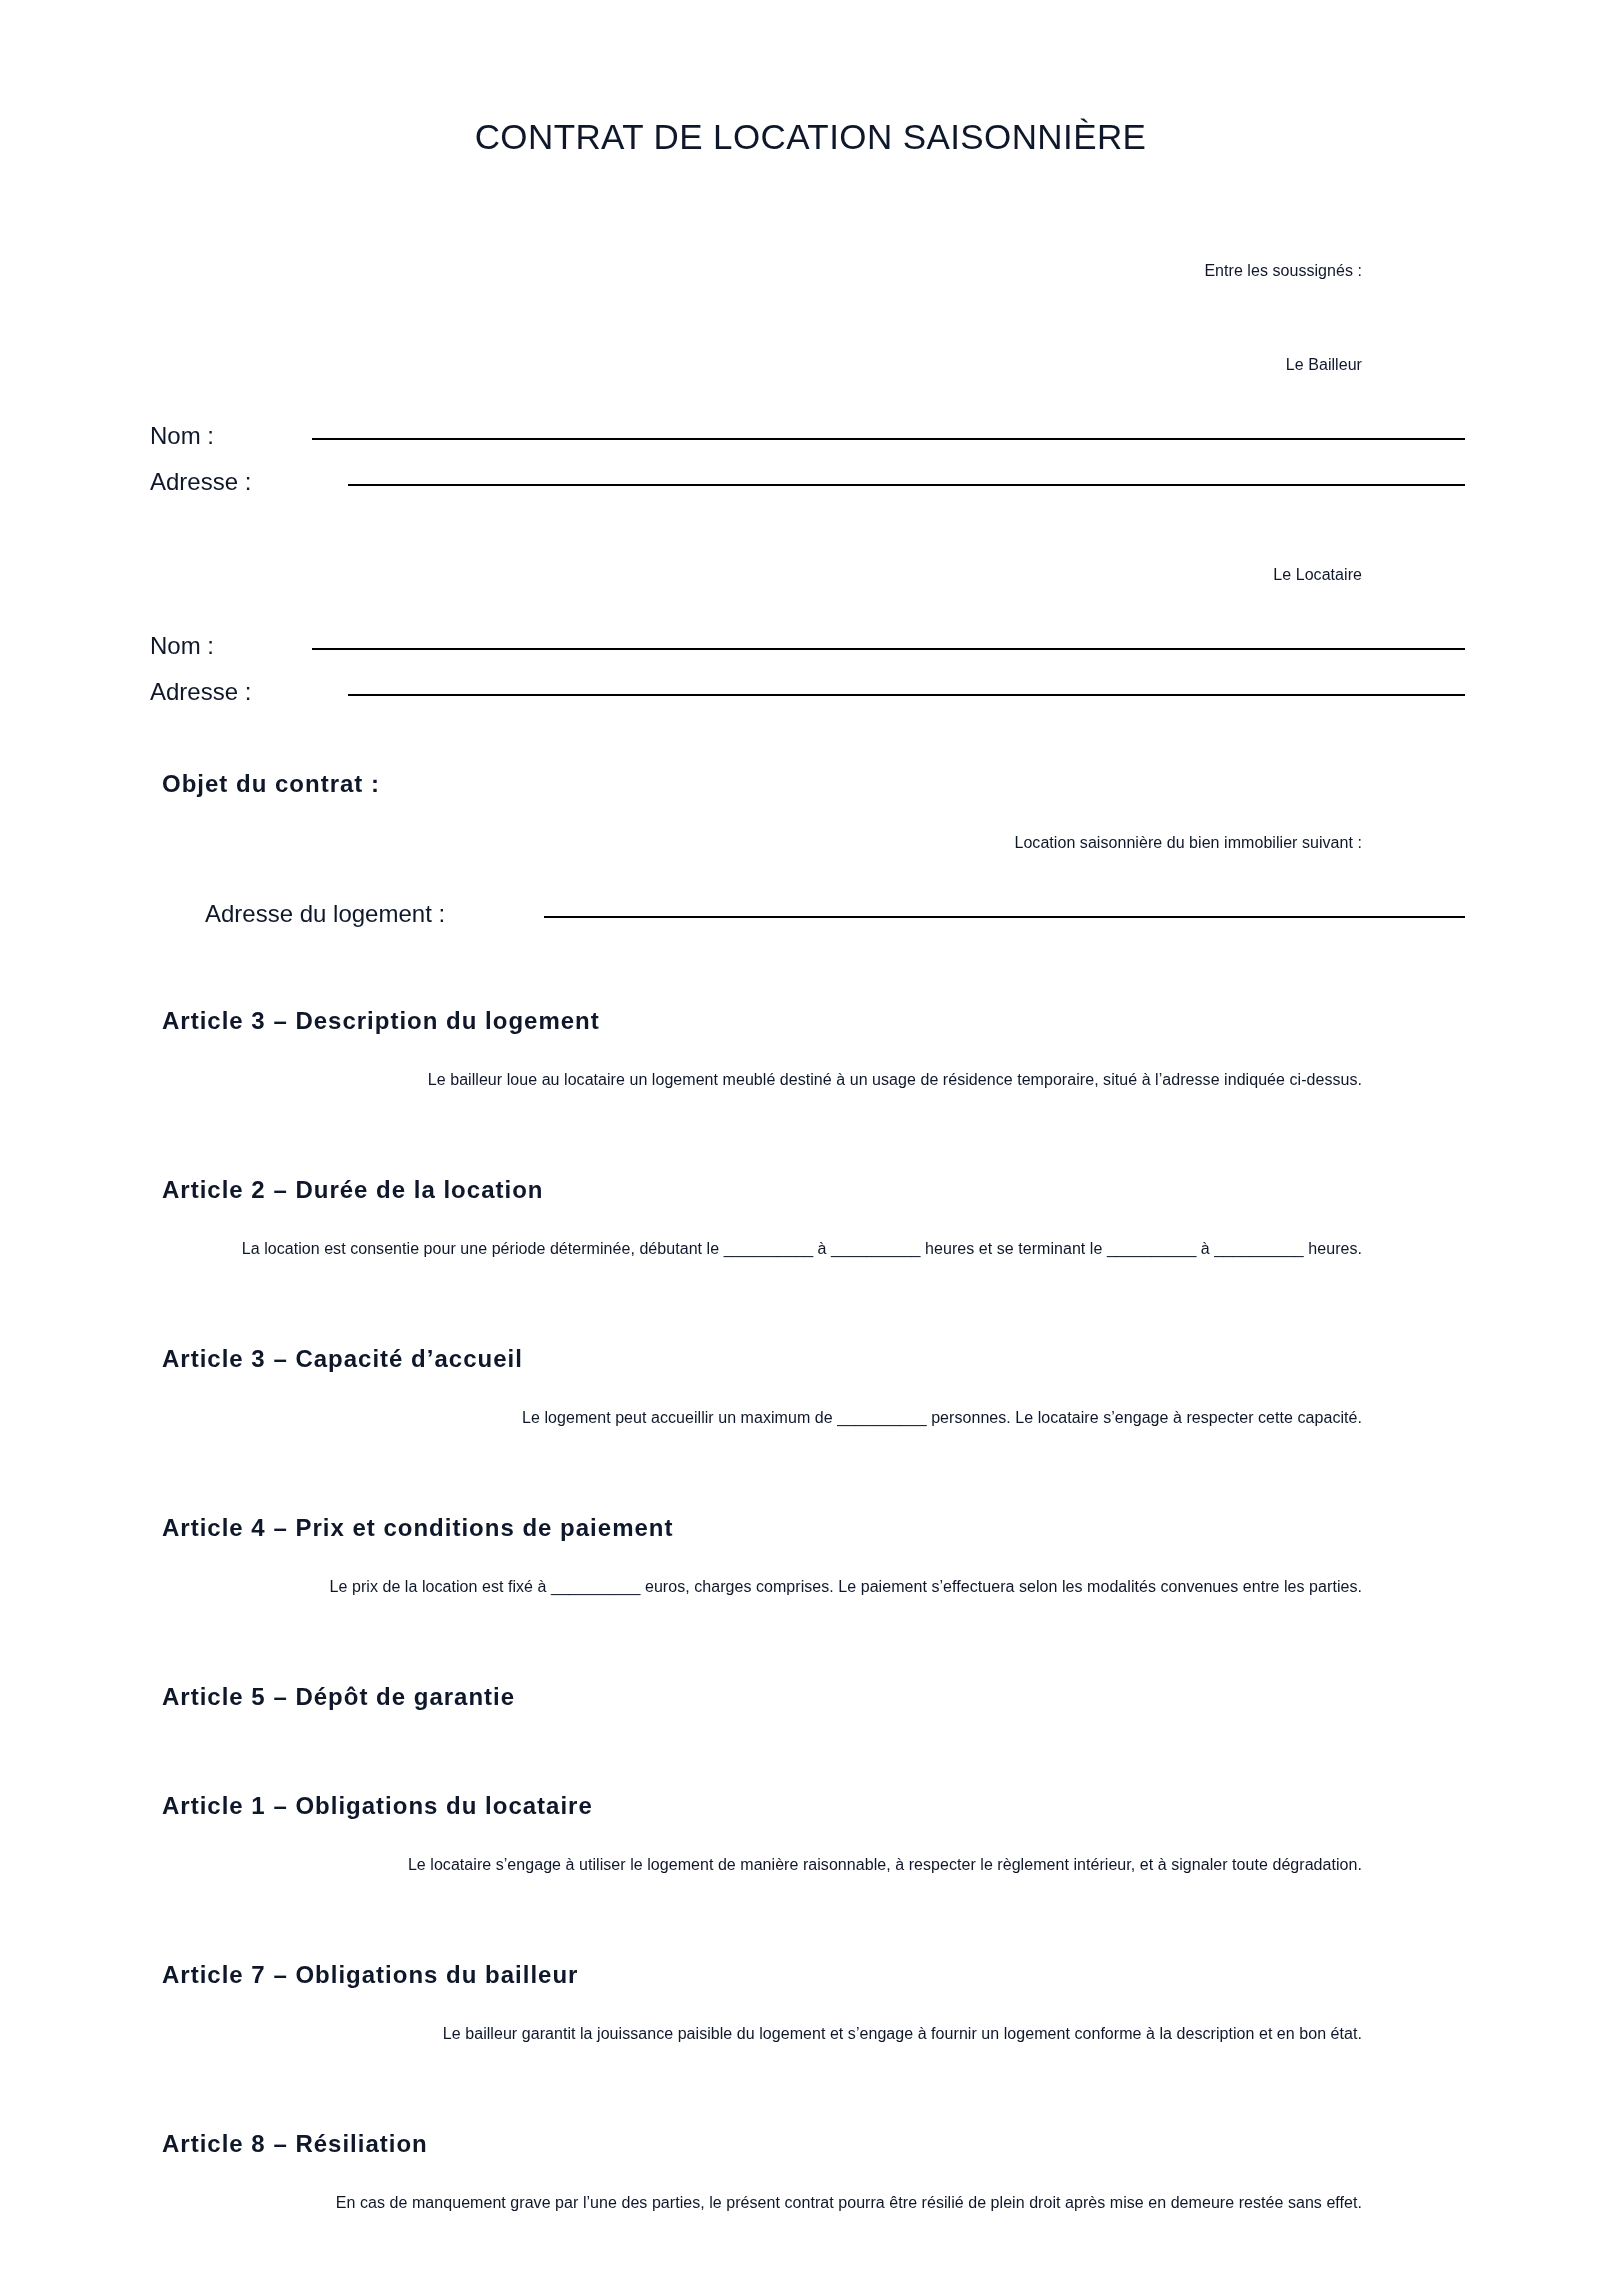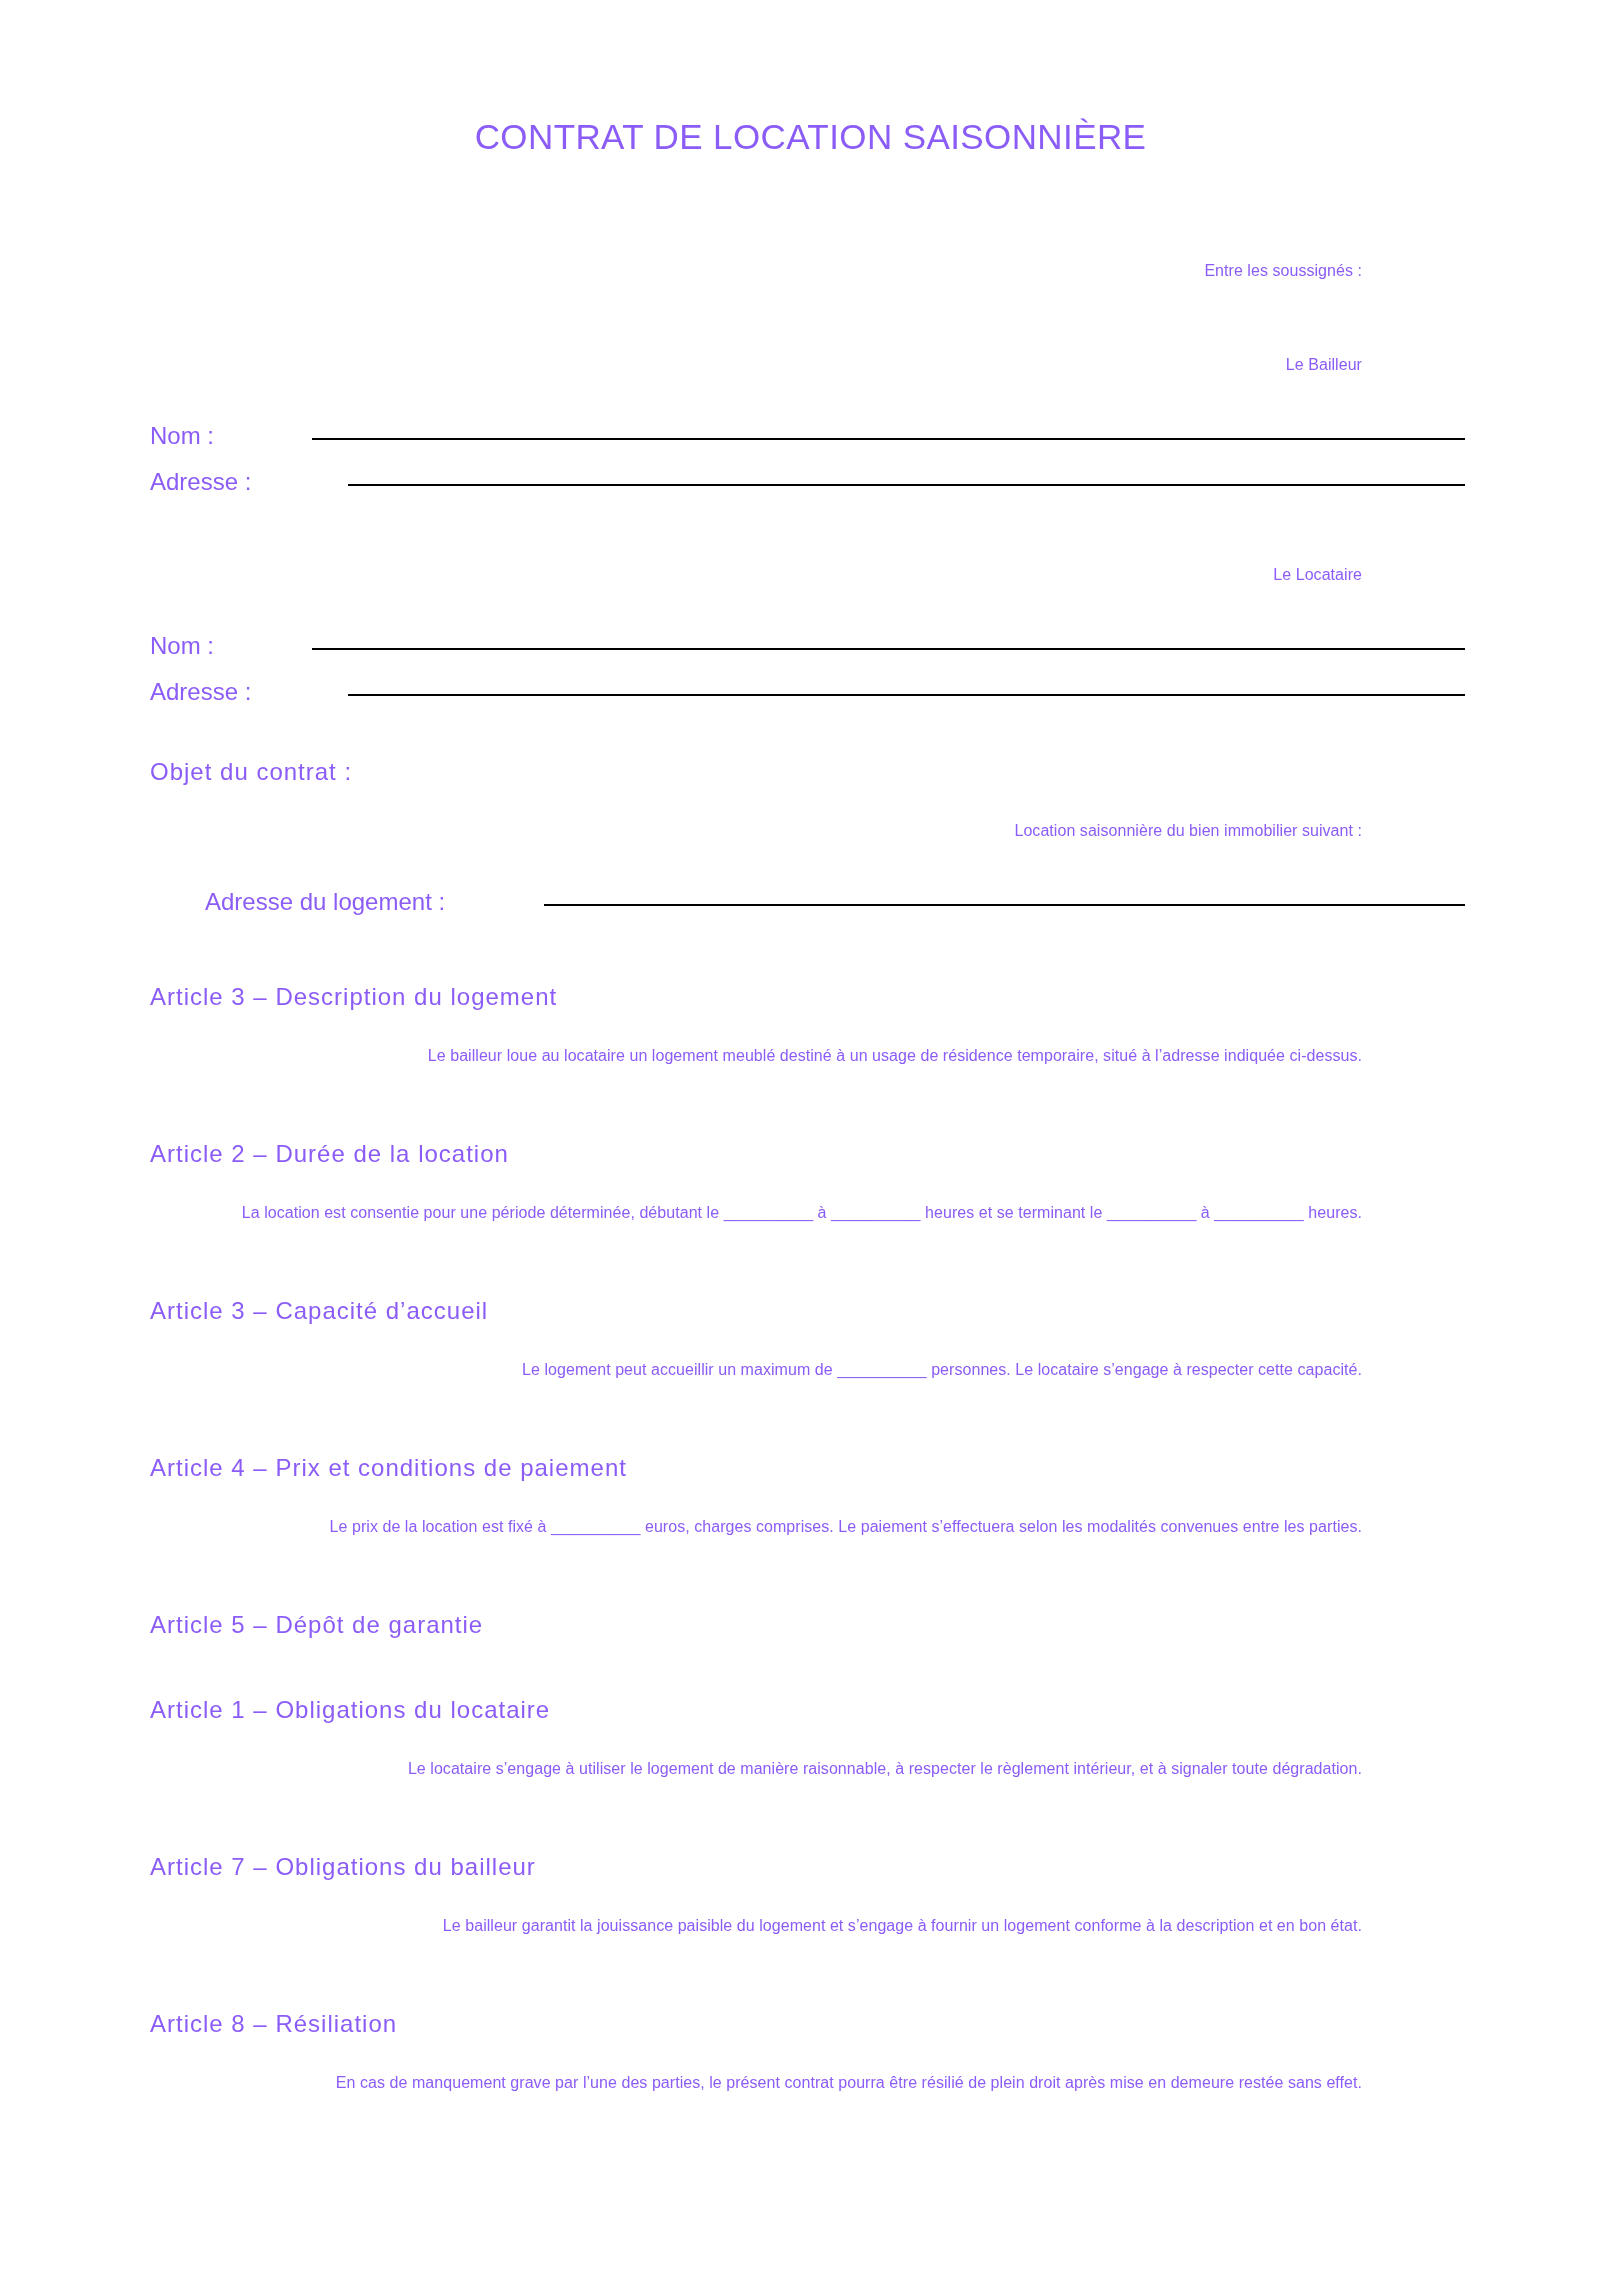--- a/index.html
+++ b/index.html
@@ -9,21 +9,21 @@
     background: #ffffff;
   }
   .page {
     position: relative;
     width: 1621px;
     height: 2293px;
     background: #ffffff;
     margin: 0 auto;
     overflow: hidden;
     font-family: "Liberation Sans", sans-serif;
-    color: #8b5cf6;
+    color: #0f172a;
     -webkit-font-smoothing: antialiased;
   }
 
   
   .doc-title {
     position: absolute;
     top: 116px;
     left: 0;
     width: 1621px;
     text-align: center;
@@ -46,23 +46,23 @@
     line-height: 46px;
     font-weight: 400;
     letter-spacing: 0.05px;
     margin: 13px;
     text-align: right;
   }
 
   .heading {
     font-size: 24px;
     line-height: 46px;
-    font-weight: 400;
+    font-weight: 700;
     letter-spacing: 1px;
-    margin: 0;
+    margin: 12px;
   }
 
   .spacer-sm { height: 21.6px; }
   .spacer-md { height: 39px; }
   .spacer-lg { height: 46px; }
   .spacer-xl { height: 61px; }
 
   
   .fill-row {
     position: relative;

